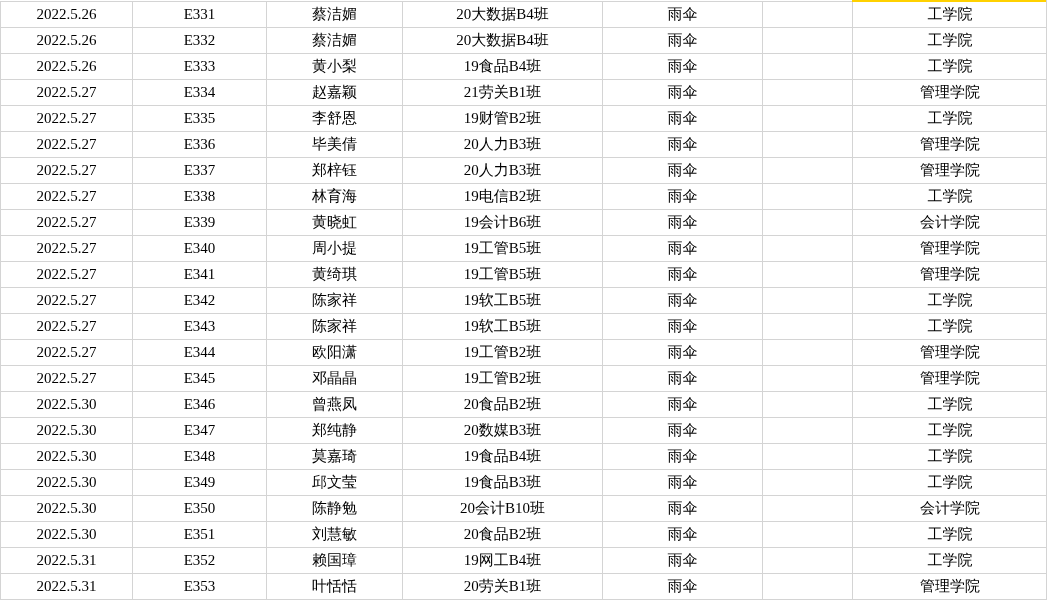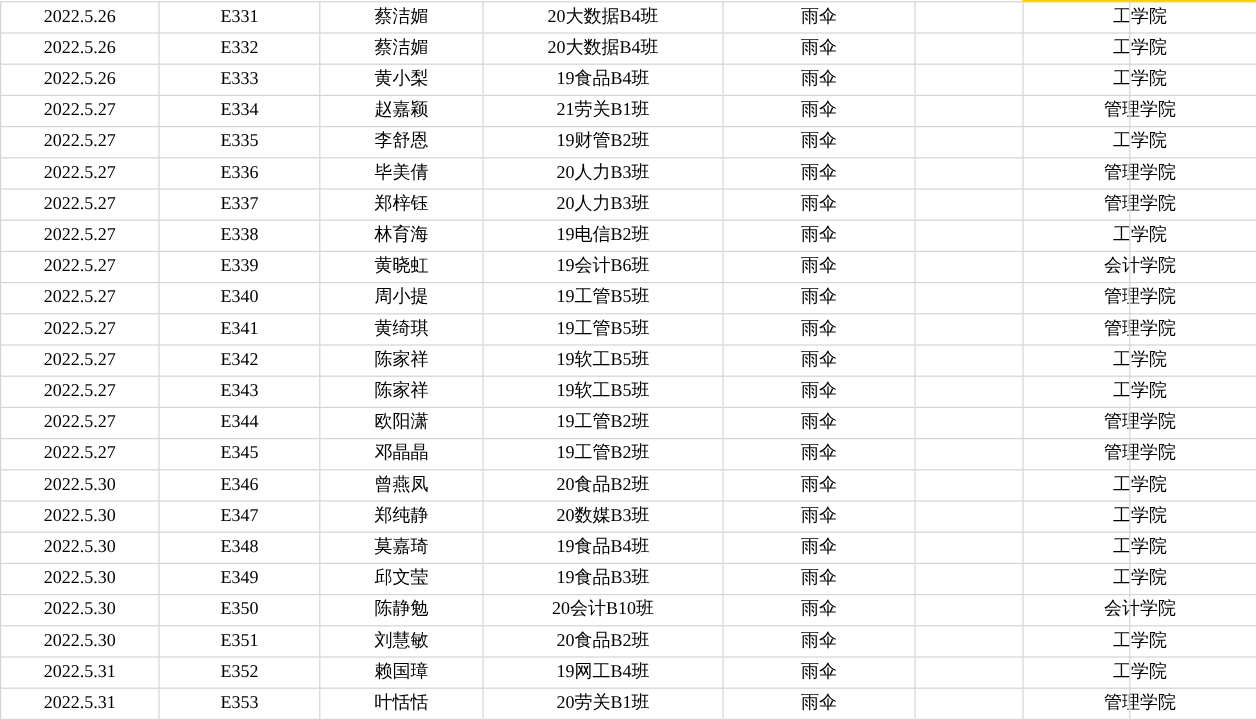--- a/index.html
+++ b/index.html
@@ -7,21 +7,21 @@
     padding: 0;
     background: #ffffff;
   }
   body {
     width: 1047px;
     height: 600px;
     font-family: "Liberation Serif", "DejaVu Serif", serif;
     overflow: hidden;
   }
   #sheet {
-    width: 942px;
+    width: 1047px;
     height: 600px;
     position: relative;
   }
   table.grid {
     border-collapse: collapse;
     table-layout: fixed;
     width: 1047px;
     font-size: 15px;
     color: #000000;
   }

